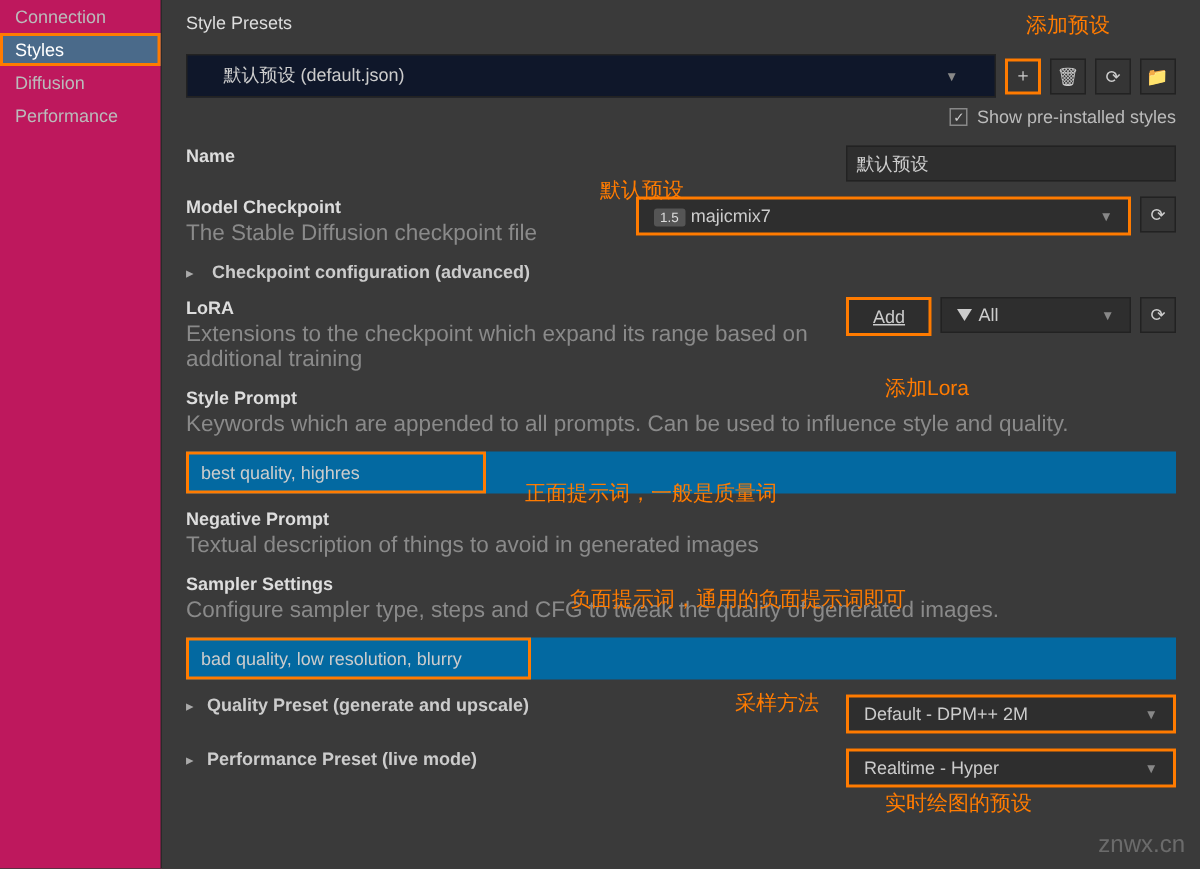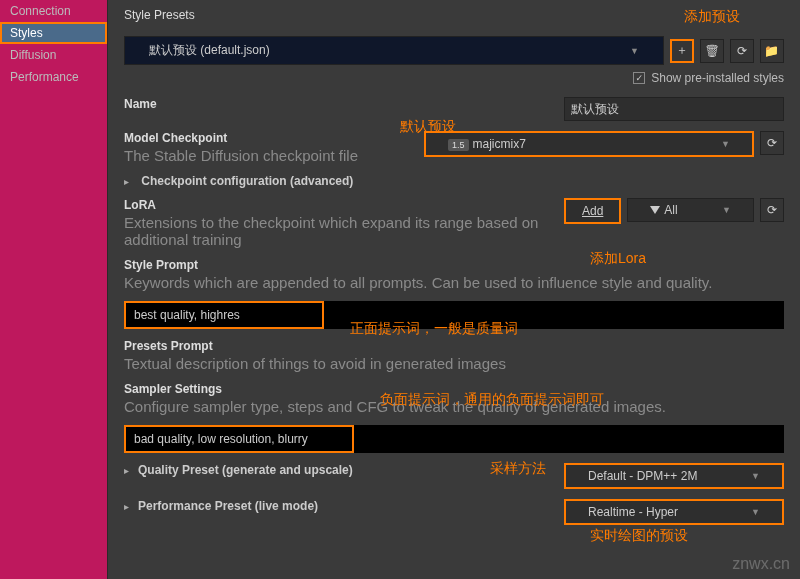--- a/index.html
+++ b/index.html
@@ -21,29 +21,29 @@
 .check-row { display: flex; justify-content: flex-end; align-items: center; gap: 6px; color: #bbb; margin-bottom: 12px; }
 .chk { width: 12px; height: 12px; border: 1px solid #888; display: inline-flex; align-items: center; justify-content: center; font-size: 9px; color: #ccc; }
 
 .row { display: flex; margin-bottom: 10px; }
 .lcol { width: 440px; }
 .rcol { flex: 1; display: flex; align-items: flex-start; gap: 6px; }
 .label { color: #ddd; font-weight: bold; font-size: 12px; margin-bottom: 2px; }
 .sub { color: #8a8a8a; font-size: 15px; }
 
 .input { background: #2e2e2e; border: 1px solid #222; color: #ccc; padding: 4px 6px; width: 100%; font-size: 12px; }
-.select { background: #2e2e2e; border: 1px solid #222; color: #ccc; padding: 4px 22px; width: 100%; display: flex; justify-content: space-between; align-items: center; }
+.select { background: #2e2e2e; border: 1px solid #222; color: #ccc; padding: 4px 10px; width: 100%; display: flex; justify-content: space-between; align-items: center; }
 .select.hl, .btn.hl, .input.hl { border: 2px solid #ff7b00; }
 .btn { background: #2e2e2e; border: 1px solid #222; color: #ccc; padding: 4px 16px; text-decoration: underline; cursor: pointer; }
 
 .caret { font-size: 9px; color: #888; }
 .expand { color: #aaa; margin-right: 4px; font-size: 10px; display: inline-block; width: 10px; }
 
 .full-row { margin-bottom: 10px; }
-.prompt-input { background: #000000; border: none; color: #ccc; padding: 5px 8px; width: 100%; font-size: 12px; }
+.prompt-input { background: #0369a1; border: none; color: #ccc; padding: 5px 8px; width: 100%; font-size: 12px; }
 
 .anno { position: absolute; color: #ff7b00; font-weight: normal; font-size: 14px; pointer-events: none; }
 .watermark { position: absolute; right: 10px; bottom: 6px; color: rgba(255,255,255,0.25); font-size: 16px; }
 
 .sbadge { background: #555; color: #ddd; font-size: 9px; padding: 1px 4px; border-radius: 2px; margin-right: 4px; }
 .funnel { display:inline-block; width:0; height:0; border-left:5px solid transparent; border-right:5px solid transparent; border-top:8px solid #ccc; margin-right:4px;}
 </style>
 </head>
 <body>
 
@@ -119,21 +119,21 @@
     <div class="full-row">
       <div class="label">Style Prompt</div>
       <div class="sub">Keywords which are appended to all prompts. Can be used to influence style and quality.</div>
     </div>
     <div class="full-row" style="display:flex;">
       <input class="prompt-input hl" style="width: 200px; border: 2px solid rgb(255, 123, 0);" value="best quality, highres">
       <input class="prompt-input" style="flex: 1 1 0%;">
     </div>
 
     <div class="full-row">
-      <div class="label">Presets Prompt</div>
+      <div class="label">Negative Prompt</div>
       <div class="sub">Textual description of things to avoid in generated images</div>
     </div>
     <div class="full-row">
       <div class="label">Sampler Settings</div>
       <div class="sub">Configure sampler type, steps and CFG to tweak the quality of generated images.</div>
     </div>
 
     <div class="full-row" style="display:flex;">
       <input class="prompt-input hl" style="width: 230px; border: 2px solid rgb(255, 123, 0);" value="bad quality, low resolution, blurry">
       <input class="prompt-input" style="flex: 1 1 0%;">

